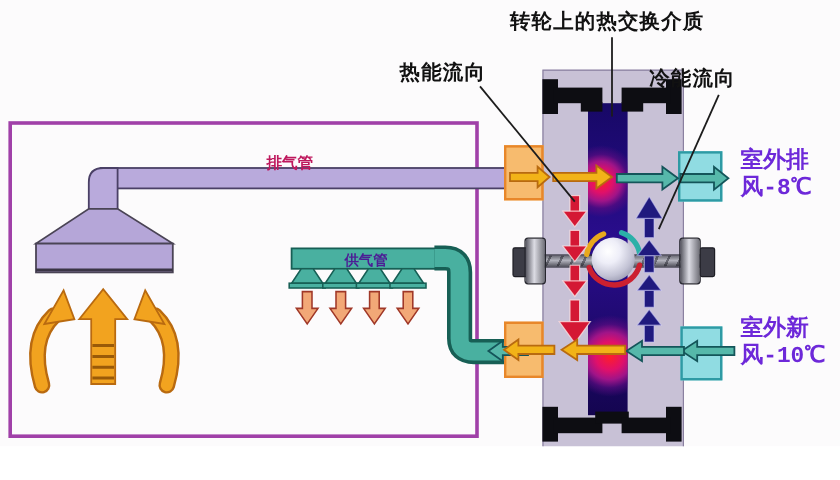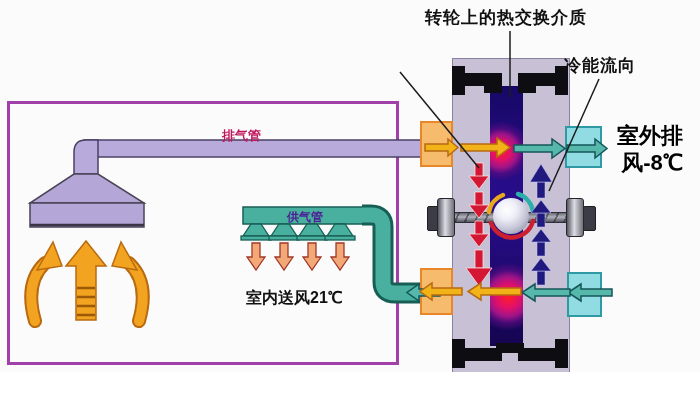--- a/index.html
+++ b/index.html
@@ -1,20 +1,20 @@
 <!DOCTYPE html>
 <html><head>
 <meta charset="utf-8">
 <style>
   html,body{margin:0;padding:0;background:#fff;}
   #stage{position:relative;width:700px;height:372px;background:#fcfbfc;overflow:hidden;
-         font-family:Liberation Sans, sans-serif;text-align:right;}
+         font-family:Liberation Mono, monospace;}
   .abs{position:absolute;}
   .lbl{position:absolute;font-weight:bold;color:#111;white-space:nowrap;}
-  .lbl2{position:absolute;font-weight:bold;color:#000000;line-height:1.22;font-size:22px;}
+  .lbl2{position:absolute;font-weight:bold;color:#6d28d9;line-height:1.22;font-size:19px;}
   .lbl2 span{display:block;}
   svg{position:absolute;left:0;top:0;}
   .blk{position:absolute;background:#0d0d12;}
 </style>
 </head>
 <body>
 
 <div id="stage">
 
   <div class="abs" style="left:7px;top:101px;width:392px;height:264px;border:3px solid #a040a8;box-sizing:border-box;"></div>
@@ -155,22 +155,26 @@
     </g>
 
     <g stroke="#1c1c1c" stroke-width="1.5">
       <path d="M 510 31 L 510 97"></path>
       <path d="M 400 72 L 479 168"></path>
       <path d="M 599 79 L 549 191"></path>
     </g>
   </svg>
 
   <div class="lbl" style="left:425px;top:6px;font-size:17px;letter-spacing:1px;">转轮上的热交换介质</div>
-  <div class="lbl" style="left:564px;top:54px;font-size:17px;letter-spacing:1px;">冷能流向</div>
+  <div class="lbl" style="left:333px;top:49px;font-size:17px;letter-spacing:1px;">热能流向</div>
+  <div class="lbl" style="left:541px;top:54px;font-size:17px;letter-spacing:1px;">冷能流向</div>
   <div class="lbl" style="left:222px;top:127px;font-size:13px;color:#be185d;">排气管</div>
   <div class="lbl" style="left:287px;top:209px;font-size:12px;color:#4c1d95;">供气管</div>
-  <div class="lbl" style="left:246px;top:288px;font-size:16px;">室内送风21℃</div>
   <div class="lbl2" style="left:617px;top:123px;">
     <span>室外排</span>
     <span>风-8℃</span>
+  </div>
+  <div class="lbl2" style="left:617px;top:263px;">
+    <span>室外新</span>
+    <span>风-10℃</span>
   </div>
 
 </div>
 
 </body></html>

